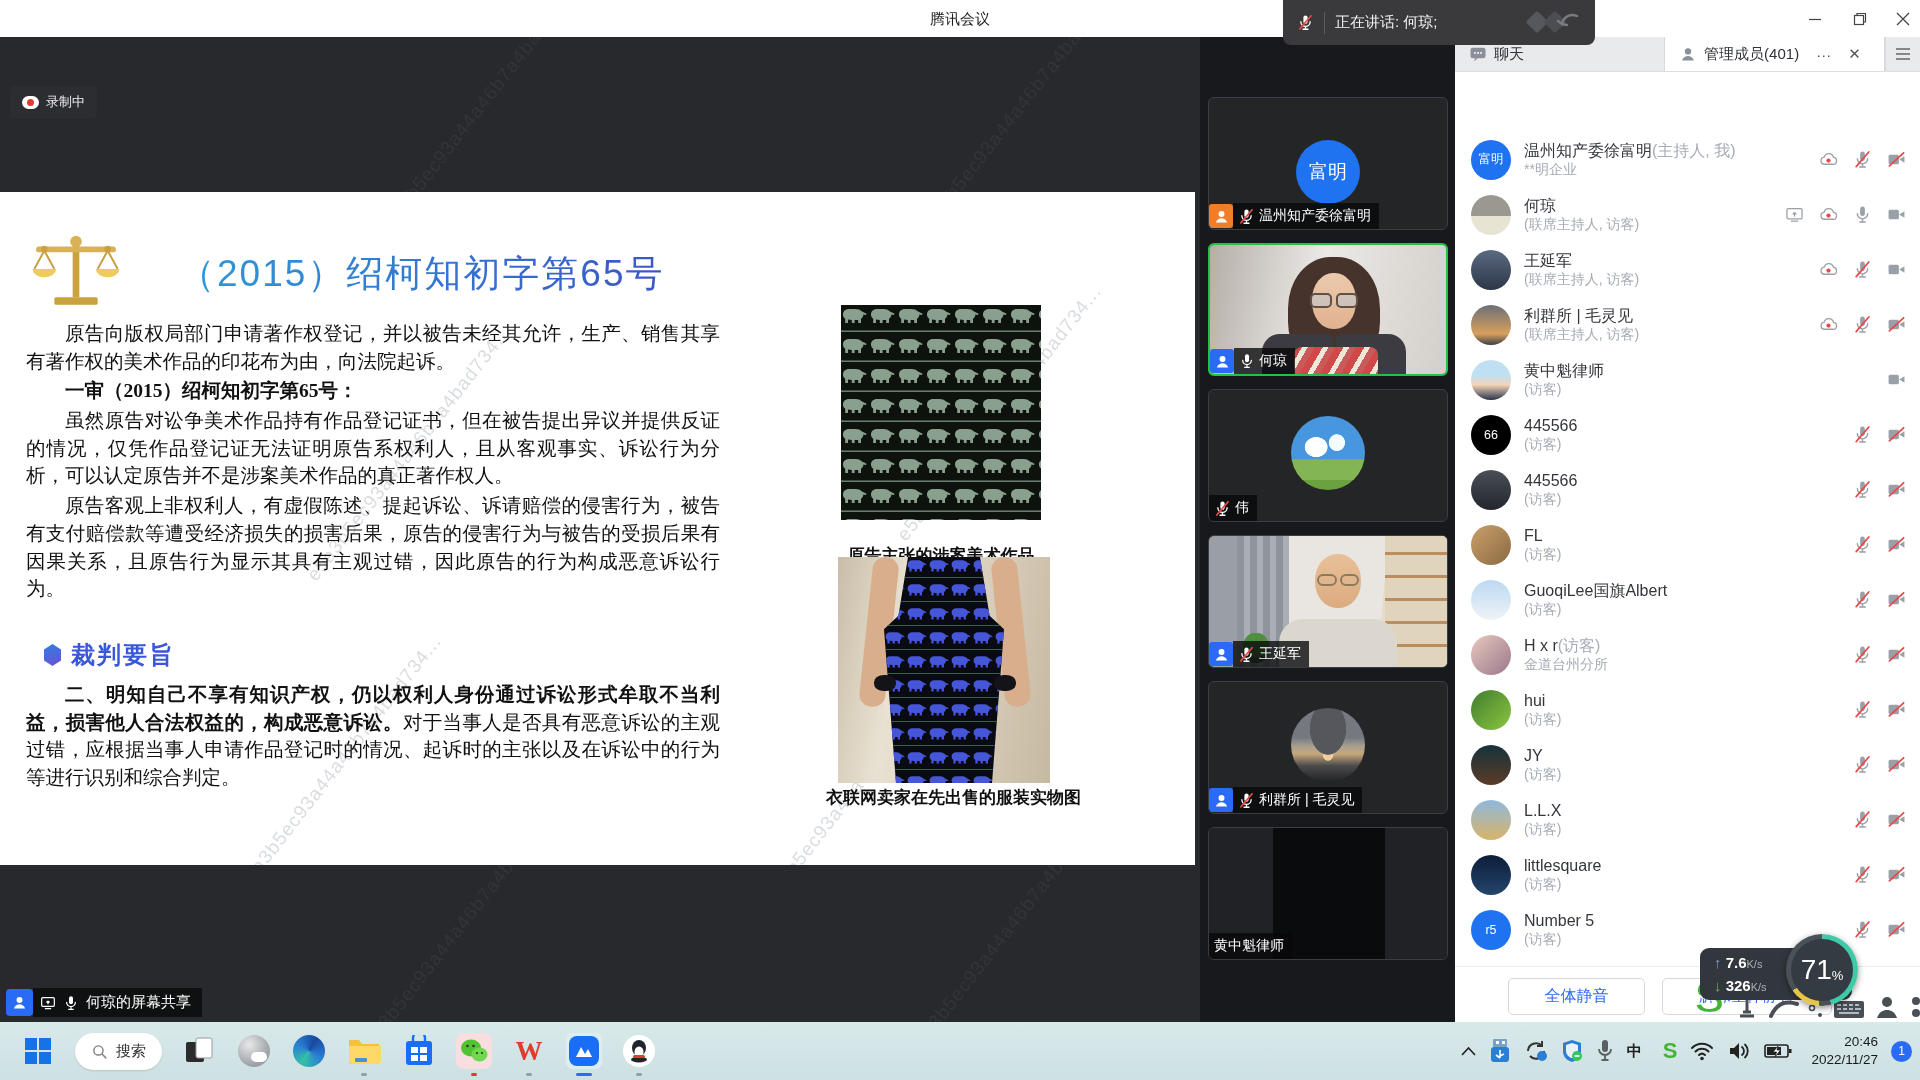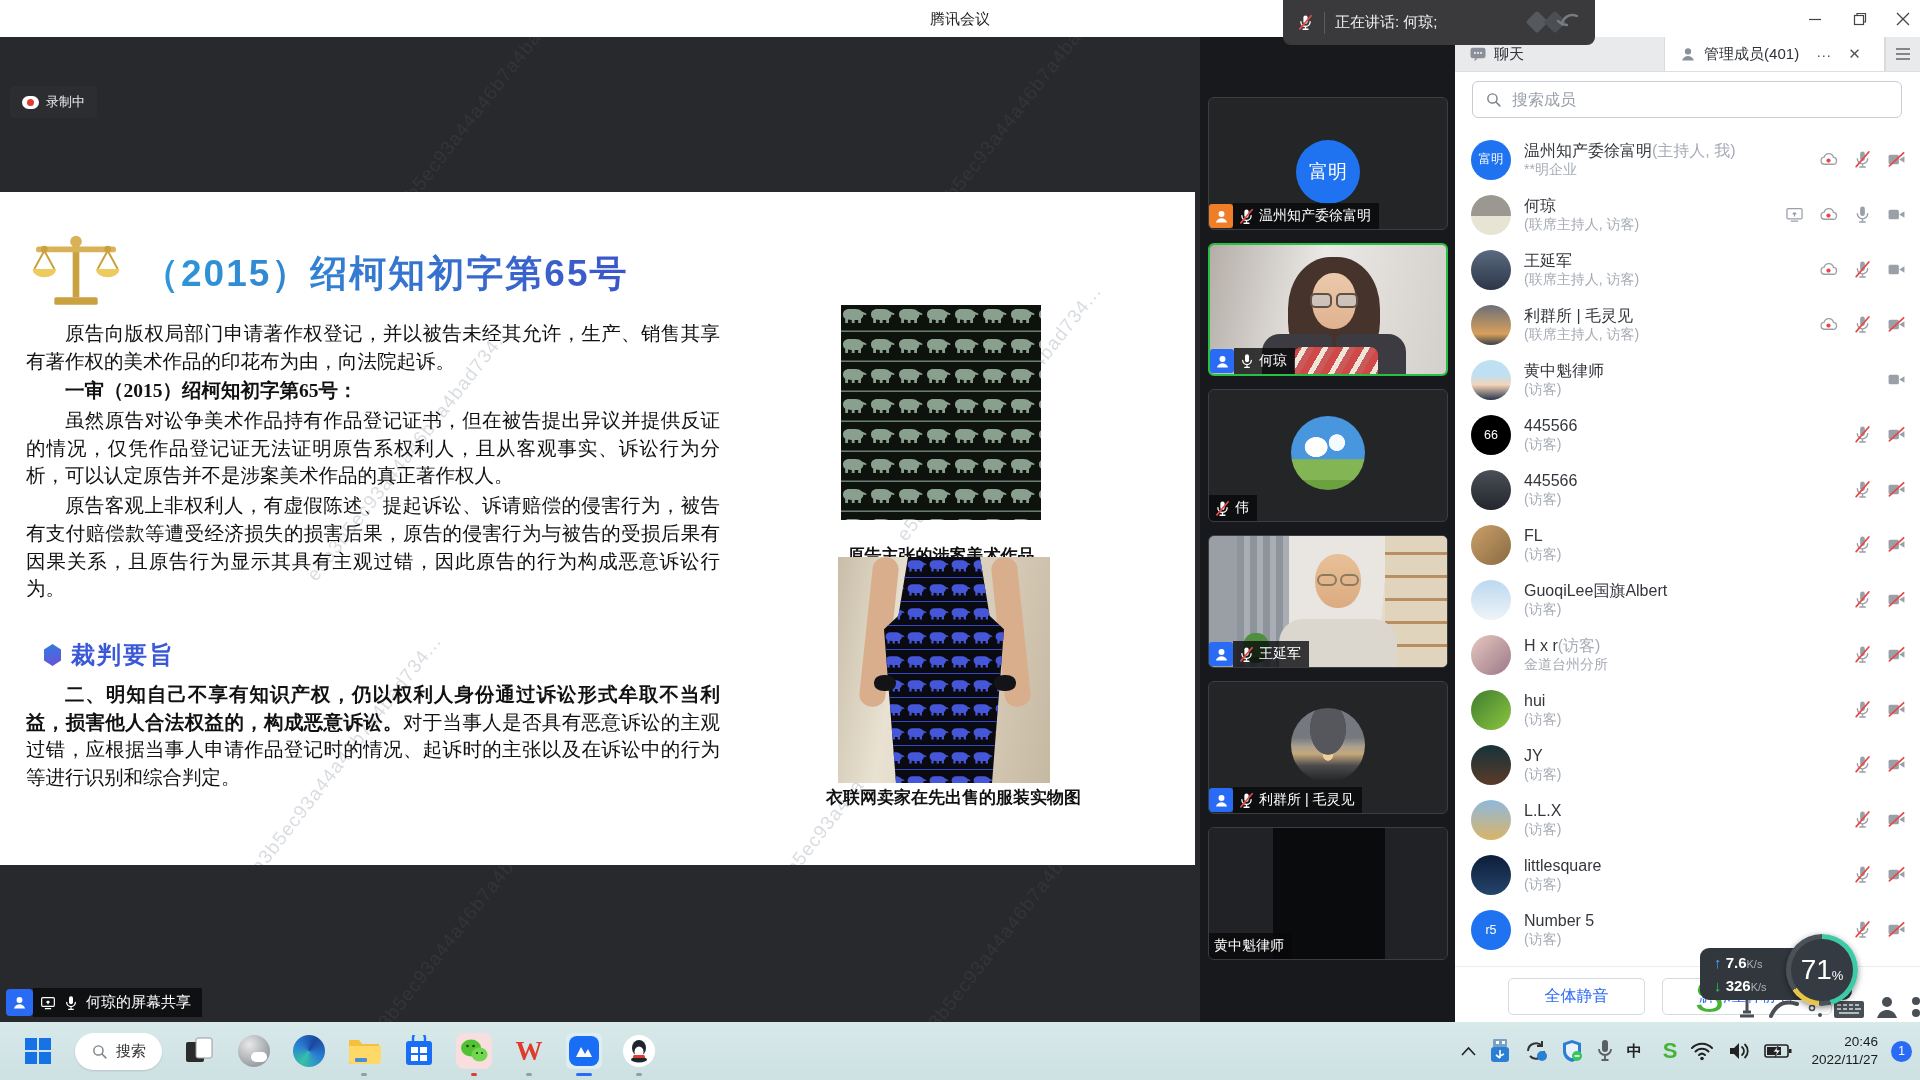--- a/index.html
+++ b/index.html
@@ -29,23 +29,23 @@
              gap:7px;padding:7px 12px;color:#ececec;font-size:13px;}
   #rec-badge .cloud{width:17px;height:13px;background:#fff;border-radius:7px;position:relative;}
   #rec-badge .cloud:after{content:"";position:absolute;left:5px;top:3px;width:7px;height:7px;border-radius:50%;background:#e03b30;}
 
   #slide{left:0;top:155px;width:1195px;height:673px;background:#fff;overflow:hidden;}
   .wm{position:absolute;font-size:19px;color:rgba(130,138,152,.30);transform:rotate(-52deg);white-space:nowrap;letter-spacing:1px;}
   .wm.dark{color:rgba(255,255,255,.055);}
 
   #slide-text{position:absolute;left:26px;top:38px;width:694px;}
   #title-row{display:flex;align-items:center;gap:16px;}
-  #slide-title{font-size:37px;font-weight:bold;letter-spacing:2px;
+  #slide-title{font-size:37px;font-weight:normal;letter-spacing:2px;
      background:linear-gradient(90deg,#2d9ad8,#3c55c9);-webkit-background-clip:text;background-clip:text;
-     -webkit-text-fill-color:transparent;color:#3577cf;white-space:nowrap;}
+     -webkit-text-fill-color:transparent;color:#3577cf;white-space:nowrap;margin-left:36px;}
   .sec-head{display:flex;align-items:center;gap:10px;margin:24px 0 10px 18px;}
   .hexa{width:17px;height:22px;background:linear-gradient(160deg,#2e7fe0,#6d4fd8);
         clip-path:polygon(50% 0,100% 25%,100% 75%,50% 100%,0 75%,0 25%);}
   .sec-title{font-size:24px;font-weight:bold;color:#3b58d8;letter-spacing:2px;}
   .para{font-family:"Liberation Serif","DejaVu Serif",serif;font-size:19.5px;line-height:1.42;color:#111;
         text-align:justify;text-indent:2em;margin:2px 0;}
   #figs .figbox{position:absolute;}
   .figcap{position:absolute;font-size:17px;font-weight:bold;color:#111;text-align:center;white-space:nowrap;}
 
   
@@ -479,29 +479,20 @@
       <span class="more">···</span>
       <span class="close">✕</span>
     </div>
     <div id="tab-collapse">
       <svg width="16" height="14" viewBox="0 0 16 14">
           <path d="M1 2h14M1 7h14M1 12h14" stroke="#666" stroke-width="1.6"></path>
         </svg>
     </div>
   </div>
 
-  <div id="searchbox">
-    <span>
-        <svg viewBox="0 0 24 24" width="17" height="17">
-          <circle cx="10.5" cy="10.5" r="6.5" fill="none" stroke="#7a8088" stroke-width="2"></circle>
-          <path d="M15.5 15.5L21 21" stroke="#7a8088" stroke-width="2" stroke-linecap="round"></path>
-        </svg>
-      </span>
-    <input placeholder="搜索成员" style="">
-  </div>
 
   <div id="mlist">
 
       <div class="mrow">
         <span class="avatar" style="background: rgb(31, 114, 240);">
           <i>富明</i>
         </span>
         <span class="minfo">
           <span class="mname"><b style="font-weight:normal;">温州知产委徐富明</b><i class="msuffix">(主持人, 我)</i></span>
           <span class="msub">**明企业</span>

